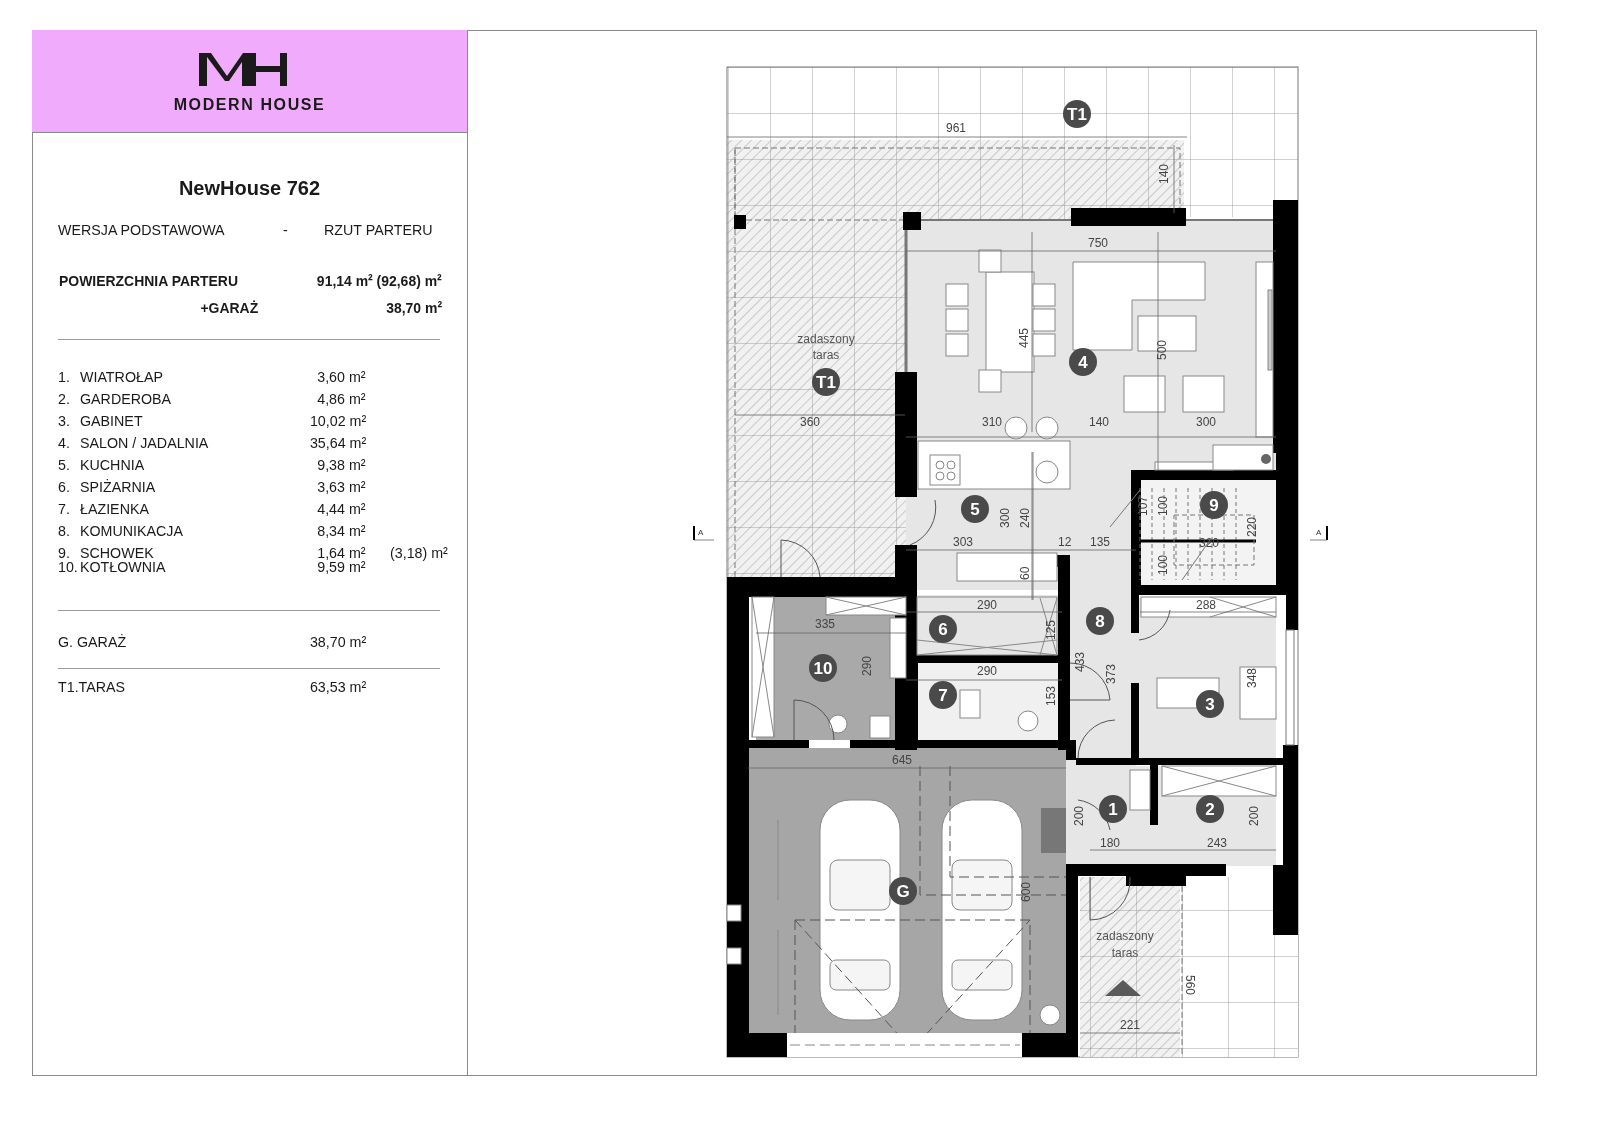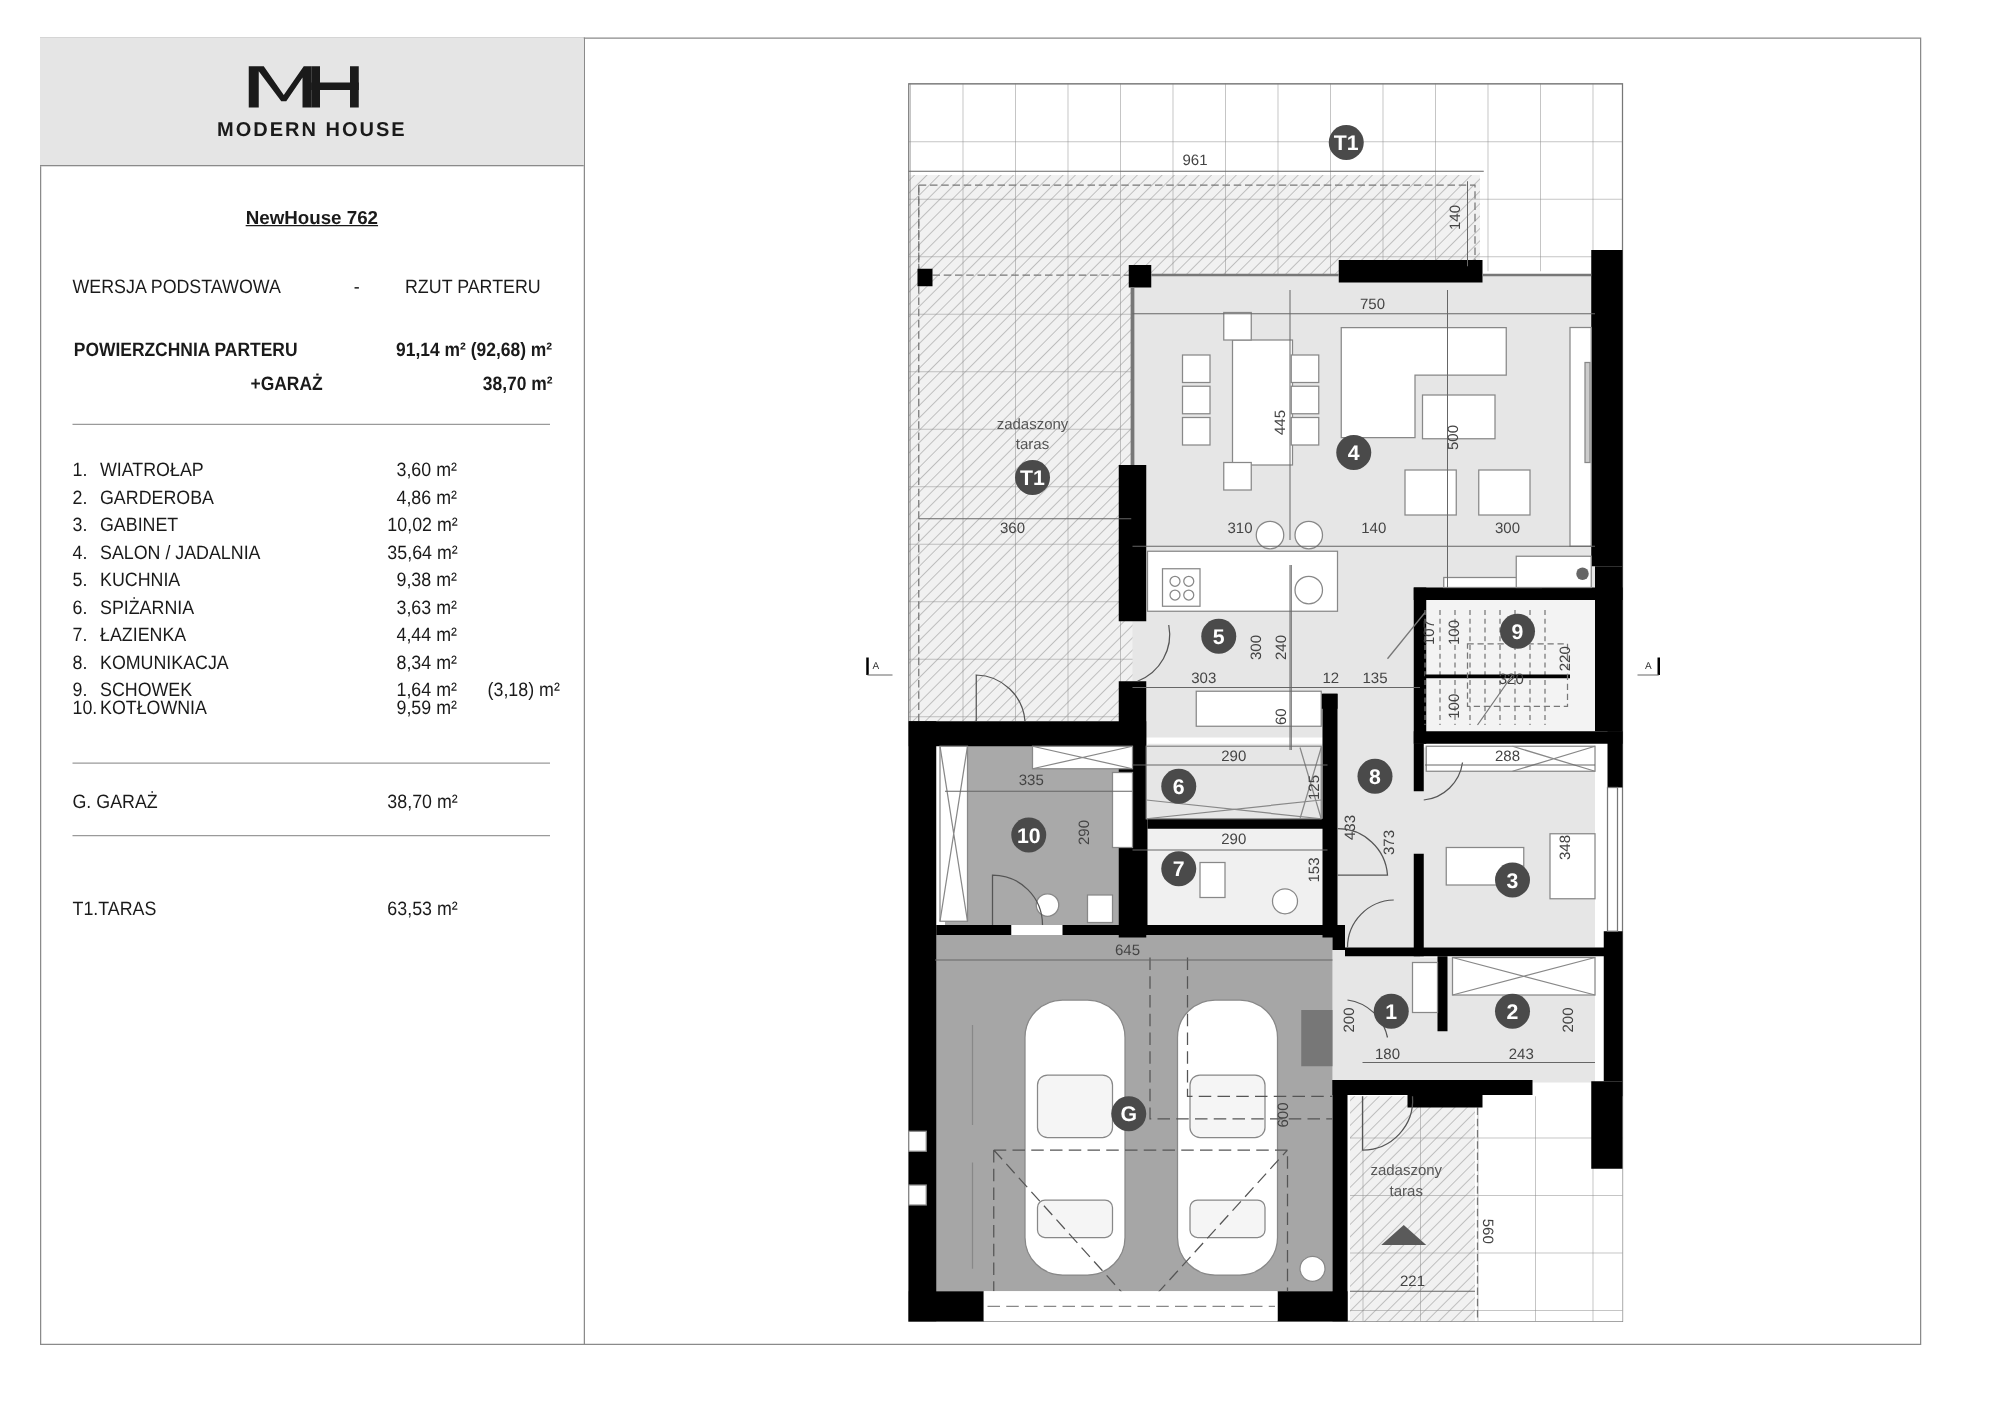--- a/index.html
+++ b/index.html
@@ -1,22 +1,22 @@
 <!DOCTYPE html>
 <html><head>
 <meta charset="utf-8">
 <style>
   html, body { margin: 0; padding: 0; background: #ffffff; }
   body { width: 1600px; height: 1131px; position: relative; overflow: hidden; font-family: "Liberation Sans", sans-serif; color: #1a1a1a; }
   .frame { position: absolute; left: 32px; top: 30px; width: 1505px; height: 1046px; border: 1px solid #8a8a8a; box-sizing: border-box; }
   .sidebar { position: absolute; left: 32px; top: 30px; width: 436px; height: 1046px; border-right: 1px solid #8a8a8a; box-sizing: border-box; }
-  .logo-box { position: absolute; left: 0; top: 0; width: 435px; height: 102px; background: #e5e5e5; border-bottom: 1px solid #8a8a8a; }
+  .logo-box { position: absolute; left: 0; top: 0; width: 435px; height: 102px; background: #f0abfc; border-bottom: 1px solid #8a8a8a; }
   .logo-mark { position: absolute; left: 165px; top: 20px; width: 92px; height: 38px; }
   .logo-text { position: absolute; left: 0; top: 66px; width: 435px; text-align: center; font-size: 16px; font-weight: bold; letter-spacing: 1.6px; color: #1a1a1a; }
-  .title { position: absolute; left: 0; top: 136px; width: 435px; text-align: center; font-size: 15px; font-weight: bold; text-decoration: underline; }
+  .title { position: absolute; left: 0; top: 147px; width: 435px; text-align: center; font-size: 20px; font-weight: bold; }
   .subtitle { position: absolute; top: 191px; font-size: 15.5px; transform: scaleX(0.92); transform-origin: left; }
   .bold-row { position: absolute; font-size: 15.5px; font-weight: bold; transform: scaleX(0.9); }
   .hr { position: absolute; left: 26px; width: 382px; height: 1px; background: #9a9a9a; }
   .room { position: absolute; left: 26px; height: 22px; width: 390px; font-size: 15.5px; }
   .room span { position: absolute; top: 0; white-space: nowrap; transform: scaleX(0.92); transform-origin: left; }
   .r-num { left: 0; }
   .r-name { left: 22px; }
   .r-area { right: 82px; transform-origin: right !important; }
   .r-extra { right: 0; transform-origin: right !important; }
   .plan { position: absolute; left: 0; top: 0; width: 1600px; height: 1131px; pointer-events: none; }
@@ -115,21 +115,21 @@
         <span class="r-extra"></span>
       </div>
   </div>
 
   <div class="hr" style="top:580px"></div>
   <div class="room" style="top:603px">
       <span class="r-num">G. GARAŻ</span>
       <span class="r-area" style="right:82px">38,70 m²</span>
     </div>
   <div class="hr" style="top:638px"></div>
-  <div class="room" style="top:689px">
+  <div class="room" style="top:648px">
       <span class="r-num">T1.TARAS</span>
       <span class="r-area" style="right:82px">63,53 m²</span>
     </div>
 </div>
 
 <svg class="plan" viewBox="0 0 1600 1131" xmlns="http://www.w3.org/2000/svg">
   <defs>
     <pattern id="hatch" width="7" height="7" patternUnits="userSpaceOnUse" patternTransform="rotate(45)">
       <rect width="7" height="7" fill="#f1f1f1"></rect>
       <line x1="0" y1="0" x2="0" y2="7" stroke="#b8b8b8" stroke-width="1.4"></line>

